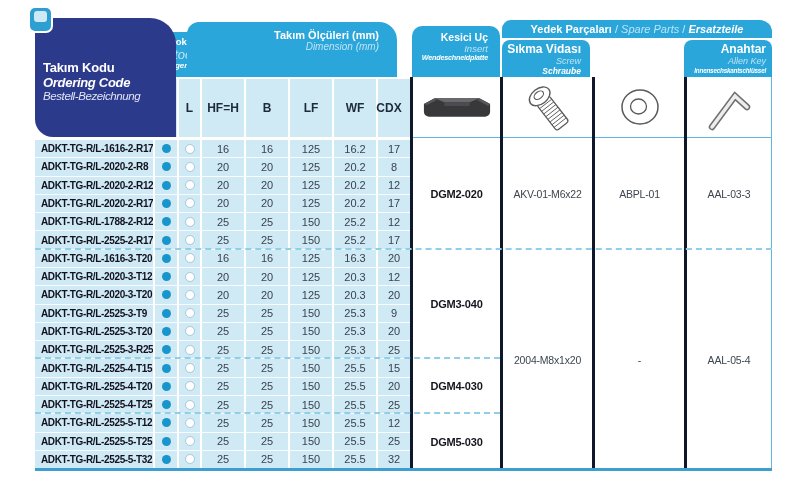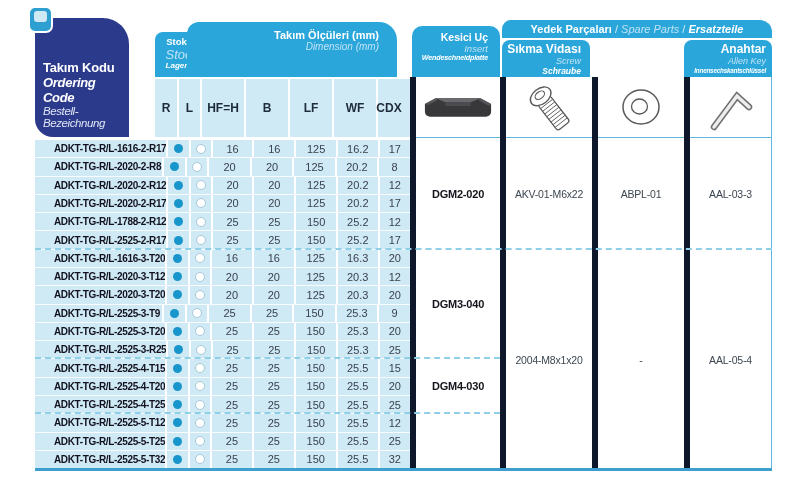--- a/index.html
+++ b/index.html
@@ -5,21 +5,21 @@
   html,body{margin:0;padding:0;background:#fff;}
   .page{position:relative;width:811px;height:498px;background:#fff;overflow:hidden;
         font-family:"Liberation Sans", sans-serif;}
 
   
   .brand{position:absolute;left:28px;top:6px;width:25px;height:27px;background:#2d9fd1;
          border:2px solid #fff;border-radius:7px;z-index:6;box-sizing:border-box;}
   .brand .inner{width:13px;height:11px;background:#cfe9f5;border-radius:3px;margin:3px auto 0 auto;}
 
   
-  .titlebox{position:absolute;left:35px;top:18px;width:94px;height:119px;background:#2c3a8c;
+  .titlebox{position:absolute;left:35px;top:18px;width:141px;height:119px;background:#2c3a8c;
             border-radius:8px 26px 0 18px;color:#fff;box-sizing:border-box;padding:42px 0 0 8px;z-index:2;}
   .titlebox .t1{font-size:13px;font-weight:bold;letter-spacing:-.2px;}
   .titlebox .t2{font-size:13px;font-weight:bold;font-style:italic;letter-spacing:-.3px;}
   .titlebox .t3{font-size:11.5px;font-style:italic;color:#dfe6f5;letter-spacing:-.4px;}
 
   
   .tab{position:absolute;background:#2aa6da;color:#fff;box-sizing:border-box;line-height:1.12;}
   .tab .tr{font-weight:bold;color:#fff;}
   .tab .en{font-style:italic;color:#bfe3f5;}
   .tab .de{font-style:italic;font-weight:bold;color:#fff;}
@@ -52,32 +52,32 @@
   .subhdr .sc:first-child{border-left:none;}
   .w-r{width:22px;} .w-l{width:23px;} .w-n{width:44px;} .w-cdx{width:24px;}
 
   
   .tbody{position:absolute;left:35px;top:140px;width:375px;height:328px;background:#cfe9f5;
          display:flex;flex-direction:column;}
   .row{flex:1;display:flex;align-items:center;border-top:1px solid rgba(255,255,255,.85);box-sizing:border-box;}
   .row:first-child{border-top:none;}
   .cell{box-sizing:border-box;height:100%;display:flex;align-items:center;justify-content:center;}
   .cell.code{width:118px;justify-content:flex-start;padding-left:6px;font-size:10px;font-weight:bold;
-             color:#12121f;letter-spacing:-.35px;white-space:nowrap;margin-left:13px;}
+             color:#12121f;letter-spacing:-.35px;white-space:nowrap;}
   .cell.rc{width:24px;border-left:2px solid #fff;}
   .cell.lc{width:23px;border-left:2px solid #fff;}
   .cell.n{width:44px;border-left:2px solid #fff;font-size:11px;color:#39434e;}
   .cell.n.cdx{width:34px;}
   .dot{width:9px;height:9px;border-radius:50%;}
   .dot.filled{background:#1896cc;}
   .dot.hollow{background:#fff;border:1.5px solid #a9c9d9;box-sizing:border-box;width:10px;height:10px;}
 
   
   .rightcols{position:absolute;left:410px;top:77px;width:362px;height:394px;display:flex;z-index:1;}
-  .rcol{box-sizing:border-box;border-left:6px solid #0f172a;display:flex;flex-direction:column;}
+  .rcol{box-sizing:border-box;border-left:3px solid #0f172a;display:flex;flex-direction:column;}
   .rcol.last{border-right:1px solid #5fb7dd;}
   .rc-insert{width:90px;} .rc-screw{width:92px;} .rc-ring{width:92px;} .rc-key{width:88px;}
   .imgcell{height:61px;border-bottom:1px solid #5fb7dd;display:flex;align-items:center;justify-content:center;box-sizing:border-box;}
   .span{display:flex;align-items:center;justify-content:center;}
   .ins-code{font-size:11px;font-weight:bold;color:#14141c;letter-spacing:-.2px;}
   .sp-code{font-size:10.5px;color:#3c4650;letter-spacing:-.2px;}
   .h111{height:111px;} .h109{height:109px;} .h55{height:55px;} .h58{height:58px;} .h222{height:222px;}
 
   
   .dash{position:absolute;border-top:2px dashed #8fd0e8;z-index:3;}
@@ -430,20 +430,21 @@
           <path d="M3 12 L14 6 L60 6 L71 12 L71 20 Q71 24 66 25 L8 25 Q3 24 3 20 Z" fill="#38383b"></path>
           <path d="M14 6 L24 10 L50 10 L60 6 Z" fill="#6a6a6e"></path>
           <path d="M24 10 L50 10 L50 14 L24 14 Z" fill="#4c4c50"></path>
           <path d="M3 12 L14 6 L16 8 L6 13 Z" fill="#55555a"></path>
           <path d="M58 8 L60 6 L71 12 L69 14 Z" fill="#55555a"></path>
         </svg>
       </div>
       <div class="span h111 ins-code">DGM2-020</div>
       <div class="span h109 ins-code">DGM3-040</div>
       <div class="span h55 ins-code">DGM4-030</div>
+      <div class="span h58 ins-code">DGM5-030</div>
     </div>
 
     <div class="rcol rc-screw">
       <div class="imgcell">
         <svg width="58" height="58" viewBox="0 0 60 60">
           <g transform="rotate(-38 30 30)" fill="#fff" stroke="#5a5a5a">
             <rect x="22" y="21" width="16" height="34" rx="3" stroke-width="1.3"></rect>
             <g stroke-width="0.9">
               <line x1="22" y1="26" x2="38" y2="26"></line>
                 <line x1="22" y1="29.5" x2="38" y2="29.5"></line>

